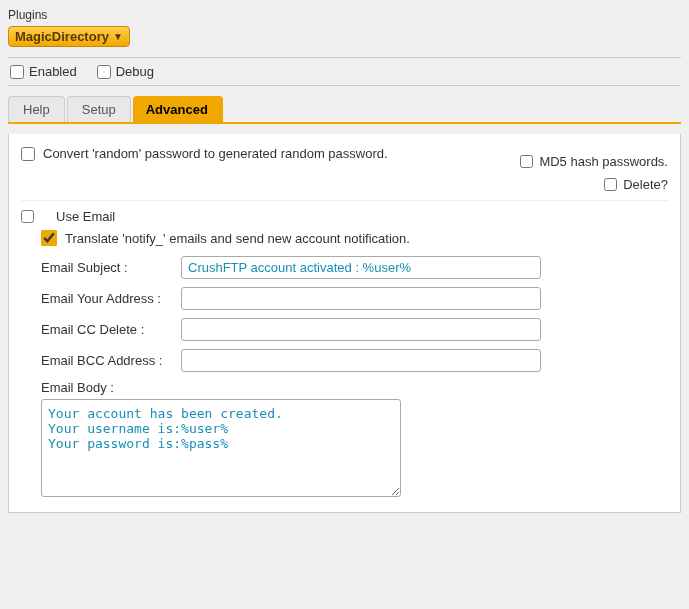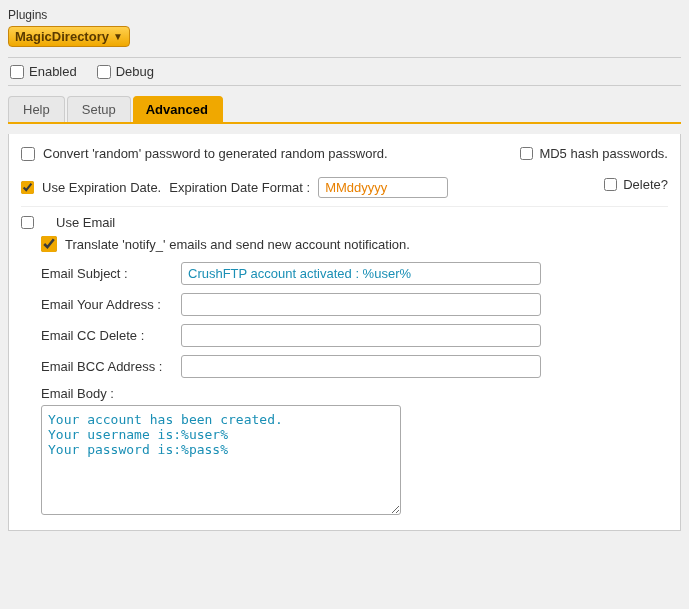--- a/index.html
+++ b/index.html
@@ -118,21 +118,21 @@
     .expiration-input {
       border: 1px solid #aaa;
       border-radius: 3px;
       padding: 2px 6px;
       font-size: 13px;
       color: #e88000;
       width: 130px;
     }
     .full-row {
       display: flex;
-      align-items: flex-start;
+      align-items: flex-end;
       width: 100%;
       margin-bottom: 8px;
     }
     .divider-section {
       border-top: 1px solid #eee;
       padding-top: 8px;
       margin-top: 4px;
     }
     .sub-section {
       margin-left: 20px;
@@ -177,21 +177,21 @@
       color: #333;
       margin-bottom: 4px;
     }
     .email-body-textarea {
       border: 1px solid #aaa;
       border-radius: 3px;
       padding: 6px;
       font-size: 13px;
       color: #1a8fb5;
       width: 360px;
-      height: 110px;
+      height: 98px;
       resize: vertical;
       font-family: monospace;
     }
     .use-email-row {
       display: flex;
       align-items: center;
       gap: 22px;
       margin-bottom: 4px;
     }
     .orange-checkbox {
@@ -245,26 +245,20 @@
         <input type="checkbox" style="">
         <span class="option-label">Convert 'random' password to generated random password.</span>
       </div>
       <div class="md5-row" style="margin-left:auto;">
         <input type="checkbox" style="">
         <span class="option-label">MD5 hash passwords.</span>
       </div>
     </div>
 
     <div class="full-row">
-      <div class="expiration-row">
-        <input type="checkbox" class="orange-checkbox" checked="" style="">
-        <span class="option-label">Use Expiration Date.</span>
-        <span class="option-label">Expiration Date Format :</span>
-        <input type="text" class="expiration-input" value="MMddyyyy" style="">
-      </div>
       <div class="md5-row" style="margin-left:auto;">
         <input type="checkbox" style="">
         <span class="option-label">Delete?</span>
       </div>
     </div>
 
     <div class="divider-section">
       <div class="use-email-row">
         <input type="checkbox" style="">
         <span class="option-label">Use Email</span>

